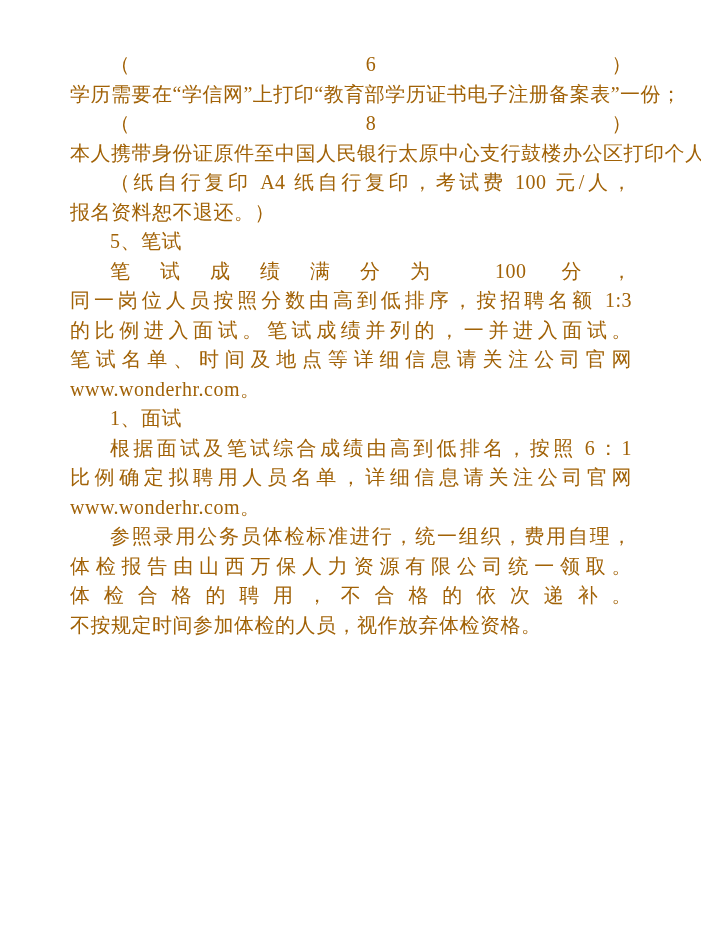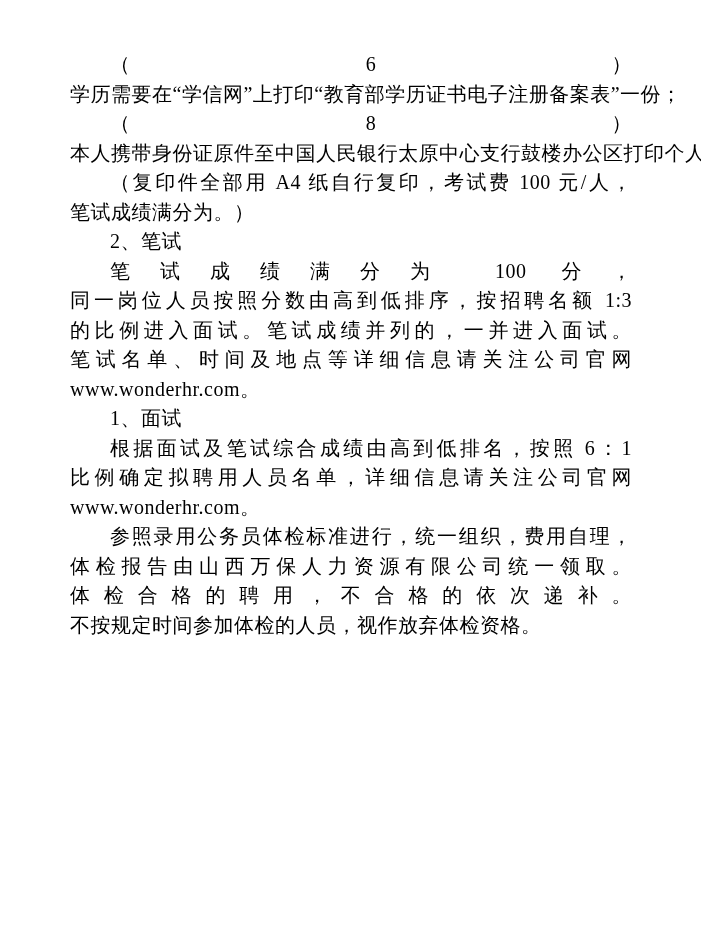--- a/index.html
+++ b/index.html
@@ -17,33 +17,33 @@
     box-sizing: border-box;
     width: 701px;
     height: 951px;
     padding: 50px 69px 20px 70px;
     background: #ffffff;
   }
   .para {
     margin: 0;
     font-size: 20px;
     line-height: 29.5px;
-    color: #000000;
+    color: #a16207;
     text-align: justify;
     text-indent: 2em;
     letter-spacing: 0.5px;
     word-break: keep-all;
   }
 </style>
 </head>
 <body>
 
 <div class="page">
   <p class="para">（6）学历需要在“学信网”上打印“教育部学历证书电子注册备案表”一份；</p>
   <p class="para">（8）本人携带身份证原件至中国人民银行太原中心支行鼓楼办公区打印个人征信报告一份。</p>
-  <p class="para">（复印件全部用 A4 纸自行复印，考试费 100 元/人，笔试成绩满分为。）</p>
-  <p class="para">2、笔试</p>
+  <p class="para">（纸自行复印 A4 纸自行复印，考试费 100 元/人，报名资料恕不退还。）</p>
+  <p class="para">5、笔试</p>
   <p class="para">笔试成绩满分为 100 分，同一岗位人员按照分数由高到低排序，按招聘名额 1:3 的比例进入面试。笔试成绩并列的，一并进入面试。笔试名单、时间及地点等详细信息请关注公司官网 www.wonderhr.com。</p>
   <p class="para">1、面试</p>
   <p class="para">根据面试及笔试综合成绩由高到低排名，按照 6：1 比例确定拟聘用人员名单，详细信息请关注公司官网 www.wonderhr.com。</p>
   <p class="para">参照录用公务员体检标准进行，统一组织，费用自理，体检报告由山西万保人力资源有限公司统一领取。体检合格的聘用，不合格的依次递补。不按规定时间参加体检的人员，视作放弃体检资格。</p>
 
 </div>
 
 </body></html>

